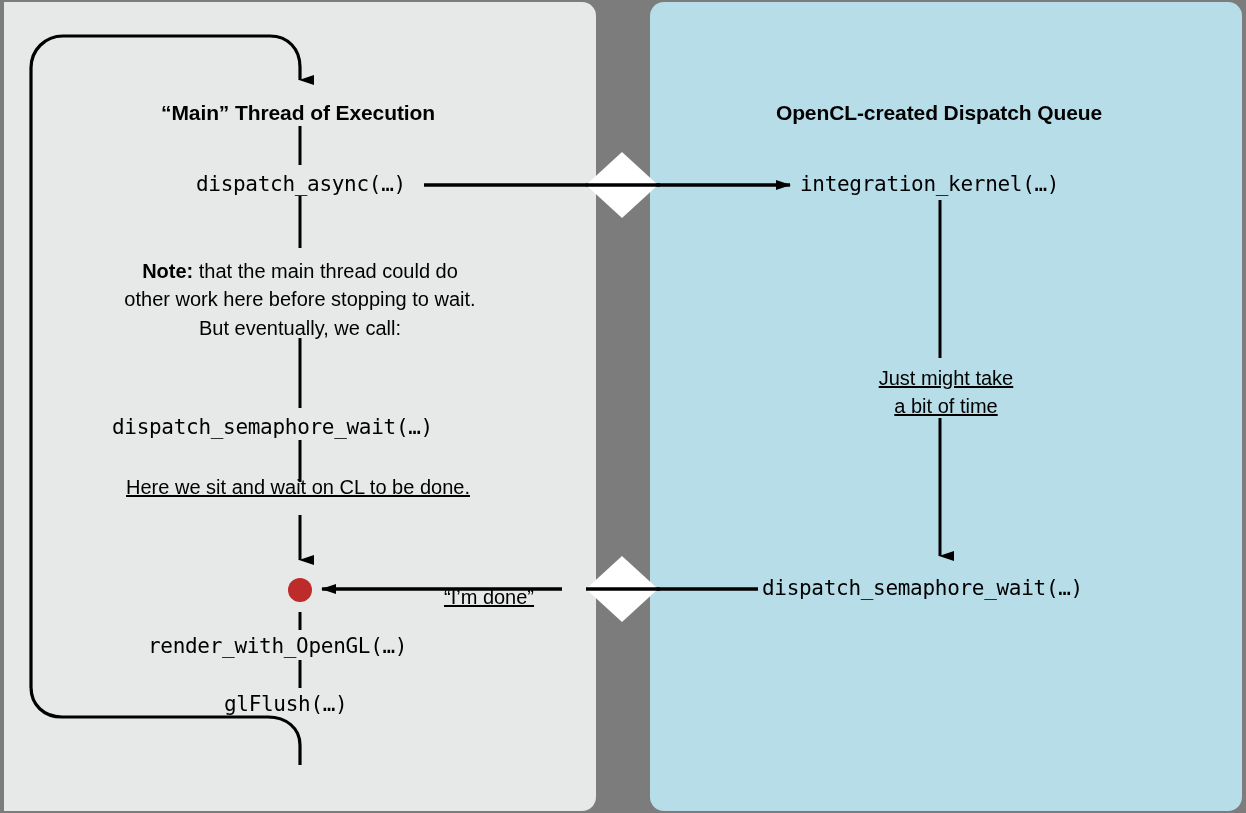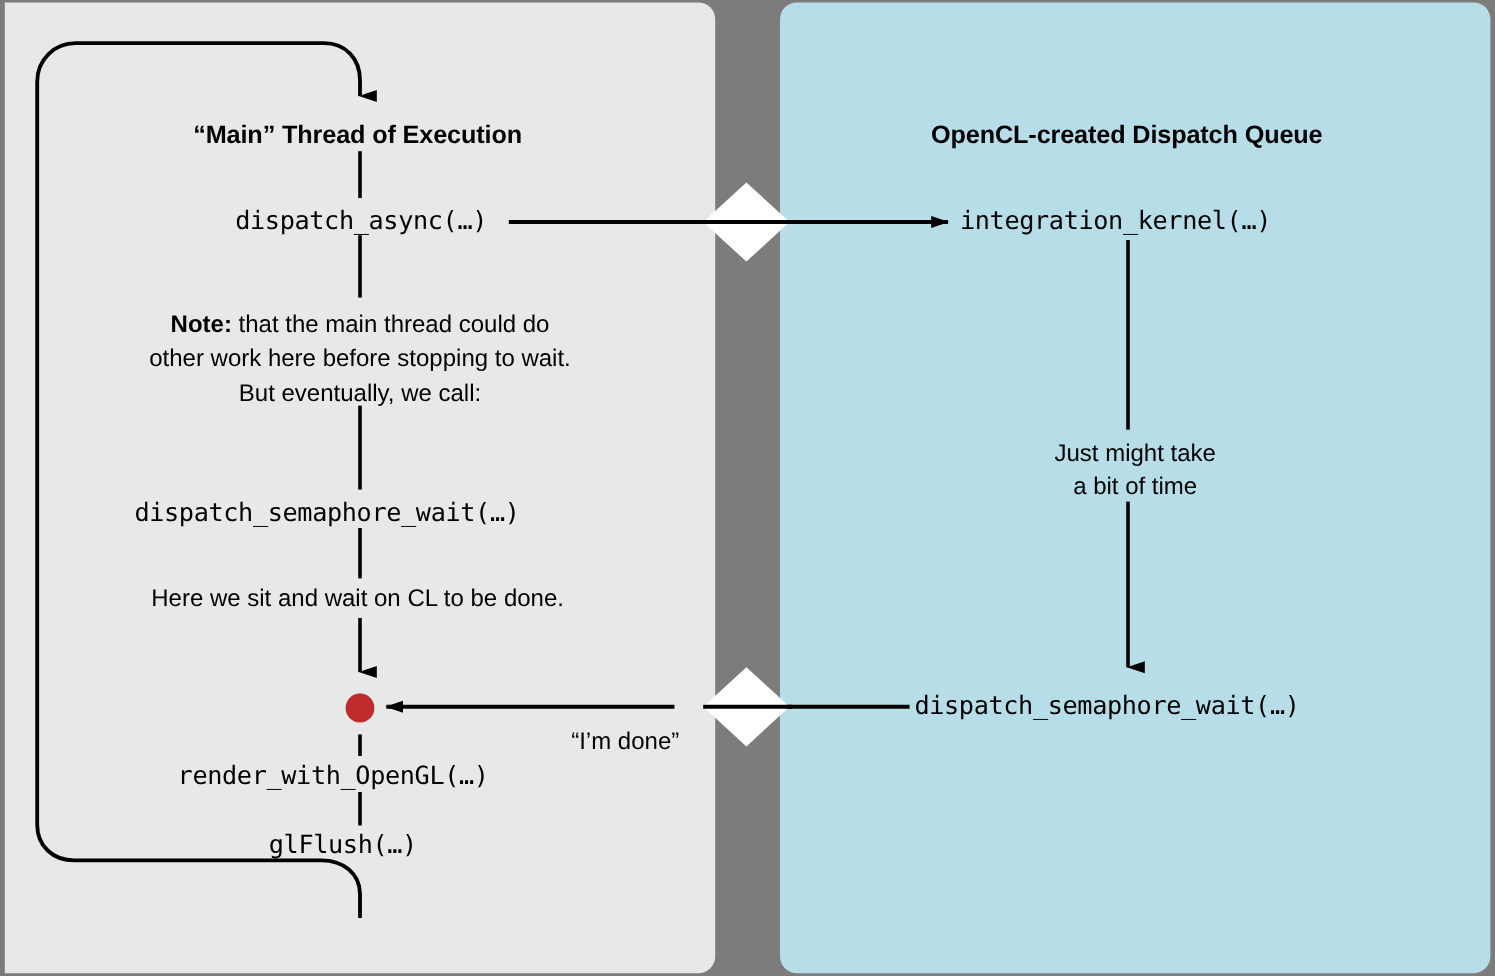--- a/index.html
+++ b/index.html
@@ -64,20 +64,21 @@
     text-align: center;
     line-height: 1.42;
   }
   .note b { font-weight: bold; }
   .plain {
     position: absolute;
     font-size: 20px;
     color: #000;
     white-space: nowrap;
     text-align: center;
+    text-decoration: underline;
   }
   
   #overlay {
     position: absolute;
     left: 0; top: 0;
     width: 1246px;
     height: 813px;
     pointer-events: none;
   }
   .sync-dot {
@@ -165,30 +166,30 @@
   <div class="mono" style="left:176px; top:172px;margin-left:20px;">dispatch_async(…)</div>
 
   <div class="note" style="left:46px; top:257px; width:508px;">
     <b>Note:</b><span> that the main thread could do</span><br>
     <span>other work here before stopping to wait.</span><br>
     <span>But eventually, we call:</span>
   </div>
 
   <div class="mono" style="left:112px; top:415px;">dispatch_semaphore_wait(…)</div>
 
-  <div class="plain" style="left:0; top:488px; width:596px;">Here we sit and wait on CL to be done.</div>
+  <div class="plain" style="left:0; top:476px; width:596px;">Here we sit and wait on CL to be done.</div>
 
 
   <div class="sync-dot" style="left:288px; top:578px;"></div>
 
   <div class="mono" style="left:148px; top:634px;">render_with_OpenGL(…)</div>
 
   <div class="mono" style="left:224px; top:692px;">glFlush(…)</div>
 
-  <div class="plain" style="left:444px; top:607px;margin-left:32px;">“I’m done”</div>
+  <div class="plain" style="left:444px; top:586px;">“I’m done”</div>
 
   <div class="lane-title" style="left:650px; top:101px; width:578px;">OpenCL-created Dispatch Queue</div>
 
   <div class="mono" style="left:800px; top:172px;">integration_kernel(…)</div>
 
   <div class="plain" style="left:650px; top:364px; width:592px; line-height:1.42;">
     <span>Just might take</span><br>
     <span>a bit of time</span>
   </div>
 

